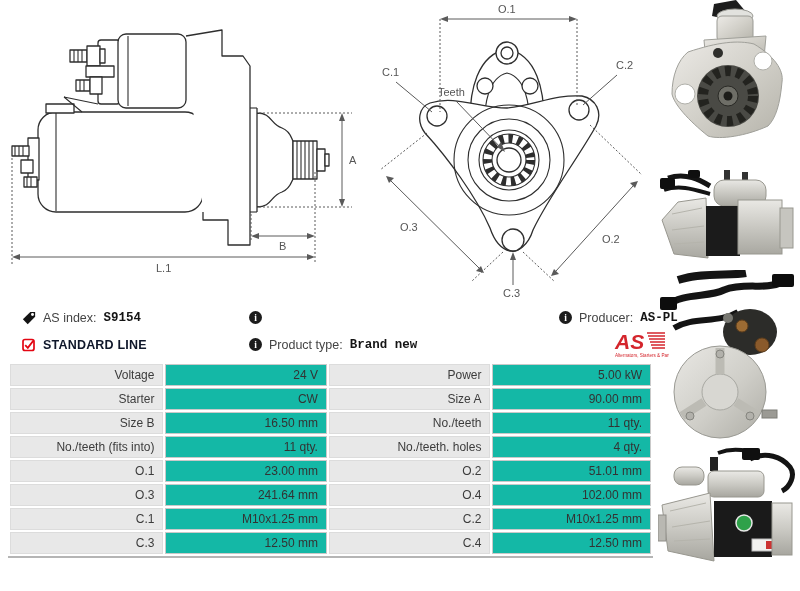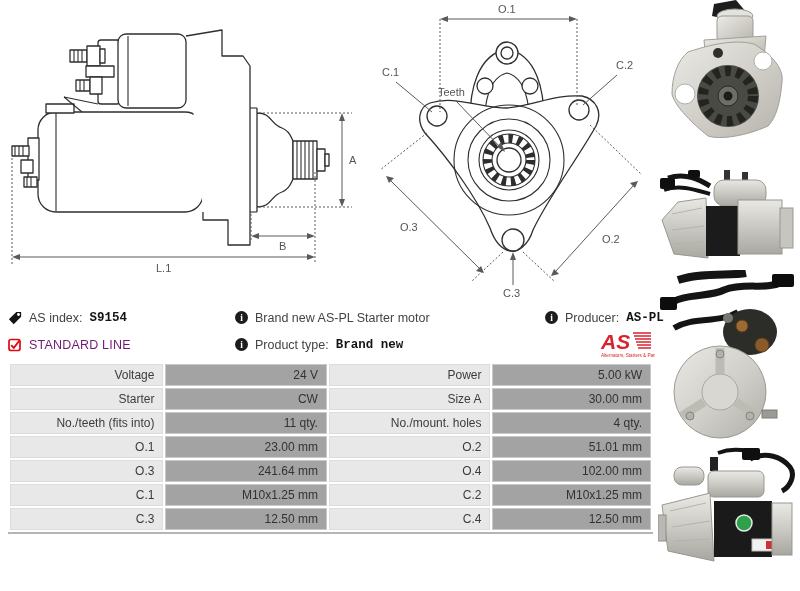--- a/index.html
+++ b/index.html
@@ -14,36 +14,36 @@
   .thin    { fill:none; stroke:#2e2e2e; stroke-width:1.1; }
   .dimline { stroke:#5a5a5a; stroke-width:1; fill:none; }
   .dimdash { stroke:#5a5a5a; stroke-width:1; fill:none; stroke-dasharray:2 2; }
   .arr { fill:#5a5a5a; stroke:none; }
 
   
   .photos { position:absolute; left:655px; top:0; width:145px; height:591px; display:flex; flex-direction:column; }
   .photo { display:block; margin:0 auto; }
 
   
-  .info { position:absolute; left:8px; top:304px; width:647px; display:grid;
+  .info { position:absolute; left:22px; top:304px; width:647px; display:grid;
           grid-template-columns:227px 310px 110px; grid-auto-rows:27px; align-items:center; }
   .info-item { display:flex; align-items:center; gap:7px; font-size:12.5px; color:#444; white-space:nowrap; }
   .info-item b { color:#141414;font-family:Liberation Mono, monospace; }
-  .std-line { color:#701a75; font-weight:normal; letter-spacing:.2px; }
+  .std-line { color:#0f172a; font-weight:bold; letter-spacing:.2px; }
   .i-badge { display:inline-flex; width:13px; height:13px; border-radius:50%; background:#1c1c1c; color:#fff;
              font-size:9.5px; font-weight:bold; align-items:center; justify-content:center;
              font-family:"Liberation Serif",serif; flex:0 0 13px; }
   .logo-cell { position:relative; display:flex; justify-content:flex-end; align-items:center; height:100%; }
 
   
   .spec { position:absolute; left:8px; top:362px; width:645px; border-collapse:separate; border-spacing:2px;
           table-layout:fixed; font-size:12px; border-bottom:2px solid #b5b5b5; }
   .spec td { line-height:16px; padding:2px 8px; text-align:right; vertical-align:middle;margin-top:36px; }
   .spec td.lbl { background:#e8e8e8; border:1px solid #dcdcdc; color:#3c3c3c; }
-  .spec td.val { background:#a3a3a3; border:1px solid #c9c9c9; color:#333; }
+  .spec td.val { background:#14b8a6; border:1px solid #c9c9c9; color:#333; }
 </style>
 </head>
 <body>
 
 <div class="page">
 
   <svg class="drawing-side" viewBox="0 0 370 300">
 
     <rect class="outline" x="38" y="112" width="165" height="100" rx="18"></rect>
     <rect class="outline" x="46" y="104" width="28" height="9"></rect>
@@ -265,21 +265,20 @@
     <div class="info-item">
       <svg width="14" height="14" viewBox="0 0 16 16">
         <path d="M1,9.5 L9.5,1 L15,1 L15,6.5 L6.5,15 Z" fill="#141414"></path>
         <circle cx="12" cy="4" r="1.7" fill="#fff"></circle>
       </svg>
       <span>AS index:</span>
       <b>S9154</b>
     </div>
     <div class="info-item">
       <span class="i-badge">i</span>
-      <span>Brand new AS-PL Starter motor</span>
     </div>
     <div class="info-item">
       <span class="i-badge">i</span>
       <span>Producer:</span>
       <b>AS-PL</b>
     </div>
     <div class="info-item">
       <svg width="14" height="14" viewBox="0 0 14 14">
         <rect x="1" y="1.5" width="11" height="11" rx="2" fill="none" stroke="#e30613" stroke-width="1.7"></rect>
         <path d="M3.2,7.2 L5.8,9.8 L11.5,2.5" fill="none" stroke="#e30613" stroke-width="1.9"></path>
@@ -318,26 +317,32 @@
       <tr>
         <td class="lbl">Voltage</td>
         <td class="val">24 V</td>
         <td class="lbl">Power</td>
         <td class="val">5.00 kW</td>
       </tr>
       <tr>
         <td class="lbl">Starter</td>
         <td class="val">CW</td>
         <td class="lbl">Size A</td>
-        <td class="val">30.00 mm</td>
+        <td class="val">90.00 mm</td>
+      </tr>
+      <tr>
+        <td class="lbl">Size B</td>
+        <td class="val">16.50 mm</td>
+        <td class="lbl">No./teeth</td>
+        <td class="val">11 qty.</td>
       </tr>
       <tr>
         <td class="lbl">No./teeth (fits into)</td>
         <td class="val">11 qty.</td>
-        <td class="lbl">No./mount. holes</td>
+        <td class="lbl">No./teeth. holes</td>
         <td class="val">4 qty.</td>
       </tr>
       <tr>
         <td class="lbl">O.1</td>
         <td class="val">23.00 mm</td>
         <td class="lbl">O.2</td>
         <td class="val">51.01 mm</td>
       </tr>
       <tr>
         <td class="lbl">O.3</td>

